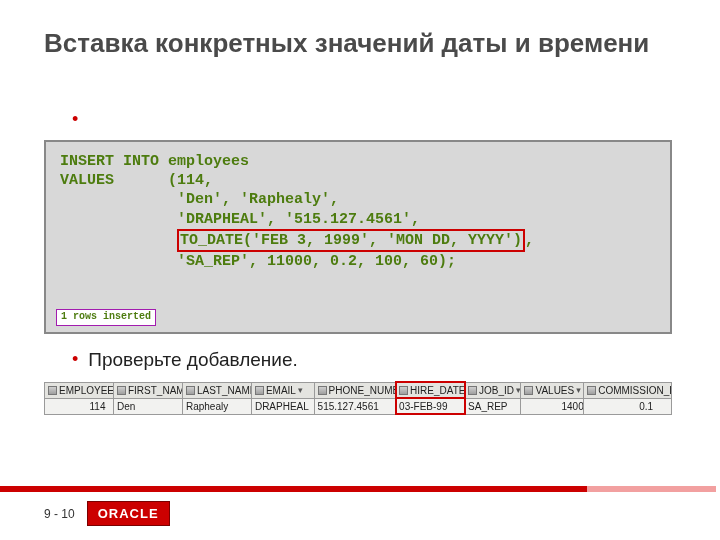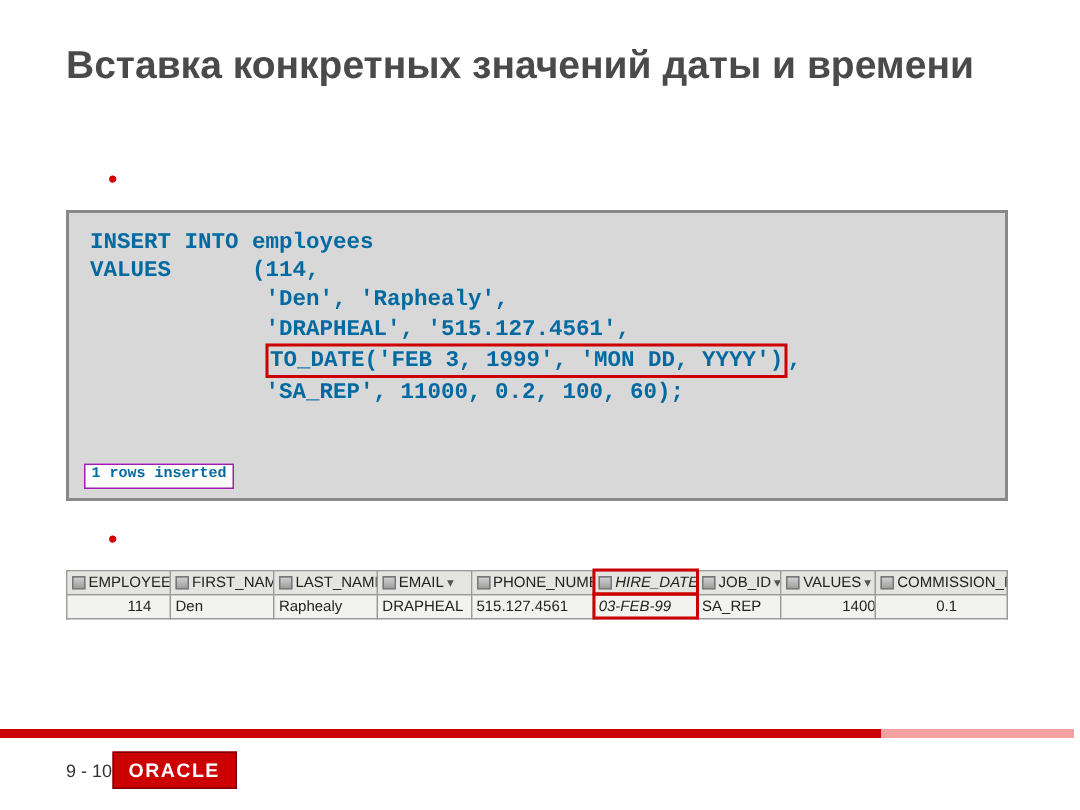--- a/index.html
+++ b/index.html
@@ -11,21 +11,21 @@
   .bullet { color: #cc0000; font-size: 18px; line-height: 22px; margin-right: 10px; }
   .bullet-text { font-size: 19px; color: #222; line-height: 24px; }
   .codebox-wrap { position: relative; margin: 6px 0 14px 0; }
   .codebox {
     background: #d8d8d8;
     border: 2px solid #888;
     padding: 10px 14px 22px 14px;
     font-family: "Courier New", Courier, monospace;
     font-size: 15px;
     font-weight: bold;
-    color: #0369a1;
+    color: #4d7c0f;
     white-space: pre;
     line-height: 1.28;
     position: relative;
   }
   .to-date-highlight {
     border: 2px solid #c00;
     padding: 0 1px;
     display: inline-block;
   }
   .rows-badge {
@@ -57,22 +57,22 @@
     background: #e4e4e0;
     font-weight: normal;
   }
   .th-inner { display: flex; align-items: center; gap: 2px; }
   .hdr-ico {
     width: 9px; height: 9px; display: inline-block;
     background: linear-gradient(#cfcfcf,#9f9f9f);
     border: 1px solid #777; flex: 0 0 auto;
   }
   .col-arrow { color: #555; font-size: 9px; }
-  .cell-highlight { outline: 2px solid #c00; outline-offset: -1px; font-style: italic; }
-  .result-table td.num { text-align: left; padding-left: 40px; }
+  .cell-highlight { outline: 2px solid #c00; outline-offset: -1px; }
+  .result-table td.num { text-align: center; padding-left: 40px; }
   .red-rule {
     position: absolute;
     left: 0; right: 0;
     height: 6px;
     background: linear-gradient(90deg, #cc0000 0%, #cc0000 82%, #f2a0a0 82%, #f2a0a0 100%);
     bottom: 48px;
   }
   .footer {
     position: absolute;
     left: 0; right: 0; bottom: 14px;
@@ -81,20 +81,21 @@
     font-size: 12px; color: #333;
   }
   .footer-center { position: absolute; left: 0; right: 0; text-align: center; }
   .oracle-logo {
     background: #cc0000; color: #fff; font-weight: bold;
     font-family: Arial, sans-serif;
     font-size: 13px; letter-spacing: 1px;
     padding: 4px 10px;
     border: 1px solid #7a0000;
     z-index: 2;
+    margin-left: 12px;
   }
 </style>
 </head>
 <body>
 
 <div class="slide">
   <div class="title">Вставка конкретных значений даты и времени</div>
 
   <div class="body">
 
@@ -108,20 +109,21 @@
 <span>             'Den', 'Raphealy',</span>
 <span>             'DRAPHEAL', '515.127.4561',</span>
 <span>             </span><span class="to-date-highlight">TO_DATE('FEB 3, 1999', 'MON DD, YYYY')</span><span>,</span>
 <span>             'SA_REP', 11000, 0.2, 100, 60);</span>
         <div class="rows-badge">1 rows inserted</div>
       </div>
     </div>
 
     <div class="bullet-row">
       <span class="bullet">•</span>
+      <span class="bullet-text">Проверьте добавление.</span>
     </div>
 
     <table class="result-table">
       <colgroup>
         <col style="width:11%">
           <col style="width:11%">
           <col style="width:11%">
         <col style="width:10%">
           <col style="width:13%">
           <col style="width:11%">

